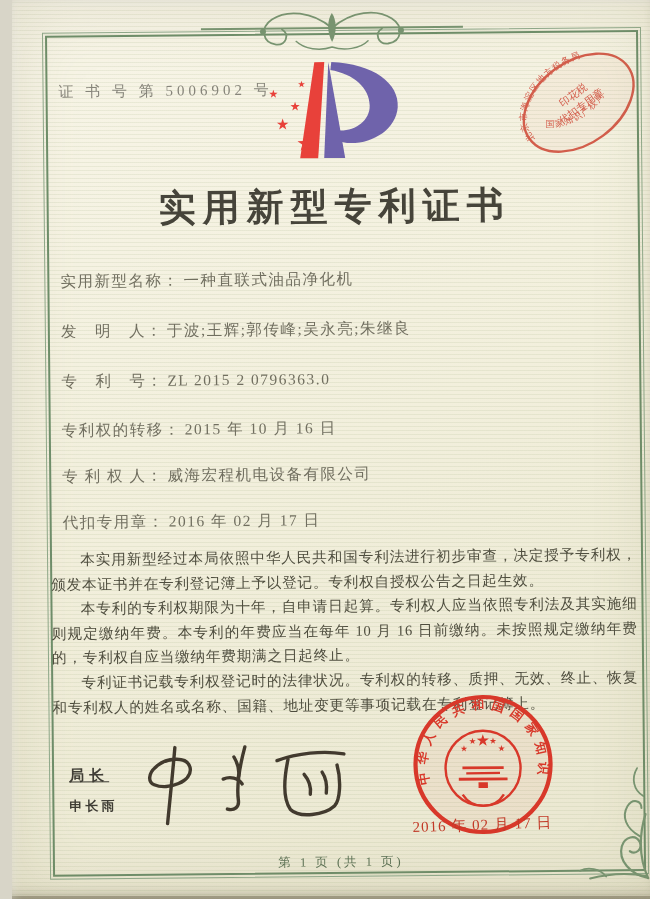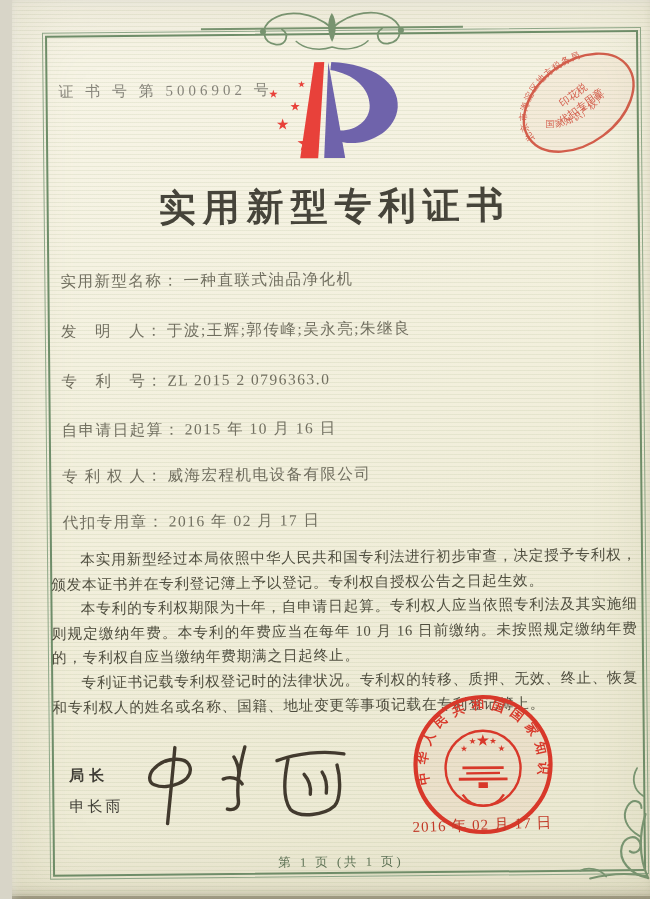--- a/index.html
+++ b/index.html
@@ -22,22 +22,22 @@
   .cert-no{position:absolute;left:50px;top:80px;font-size:15px;letter-spacing:4px;color:#86847a;}
   .logo{position:absolute;left:243px;top:56px;width:158px;height:118px;}
   .logo text{font-family:"DejaVu Sans",sans-serif;fill:#e8413a;}
   .title{position:absolute;left:0;right:0;top:182px;text-align:center;font-size:37px;font-weight:600;
     letter-spacing:7px;color:#46443a;}
   .field{position:absolute;left:50px;font-size:15.5px;color:#716f60;letter-spacing:1.5px;white-space:nowrap;}
   .f0{top:269px}.f1{top:319px}.f2{top:369px}.f3{top:418px}.f4{top:464px}.f5{top:510px}
   .field .val{margin-left:4px;}
   .body-text{position:absolute;left:38px;top:545px;width:586px;}
   .body-text p{font-size:14.6px;line-height:24.6px;letter-spacing:0.8px;color:#4f4e3f;text-indent:2em;text-align:justify;}
-  .sig-title{position:absolute;left:54px;top:764px;font-size:15px;font-weight:600;letter-spacing:5px;color:#403e36;}
-  .sig-name{position:absolute;left:54px;top:795px;font-size:15px;font-weight:400;letter-spacing:3px;color:#403e36;}
+  .sig-title{position:absolute;left:54px;top:764px;font-size:15px;font-weight:600;letter-spacing:5px;color:#403e36;text-decoration:underline;}
+  .sig-name{position:absolute;left:54px;top:795px;font-size:13px;font-weight:700;letter-spacing:3px;color:#403e36;}
   .sig-svg{position:absolute;left:122px;top:736px;width:228px;height:96px;}
   .seal-svg{position:absolute;left:393px;top:689px;width:150px;height:150px;}
   .seal-svg text{font-weight:bold;}
   .seal-date{position:absolute;left:397px;top:817px;font-size:15px;color:#c23a28;letter-spacing:1px;
     transform:rotate(-1.5deg);white-space:nowrap;}
   .stamp-svg{position:absolute;left:503px;top:38px;width:134px;height:134px;opacity:0.88;}
   .footer{position:absolute;left:0;right:0;top:854px;text-align:center;font-size:12.5px;letter-spacing:3px;color:#5c7155;}
   .flourish-top{position:absolute;left:193px;top:1px;width:262px;height:56px;}
   .flourish-br{position:absolute;right:14px;bottom:16px;width:76px;height:116px;}
   .orn{stroke:#789572;fill:none;stroke-linecap:round;}
@@ -99,21 +99,21 @@
     <div class="field f0">
       <span>实用新型名称：</span><span class="val">一种直联式油品净化机</span>
     </div>
     <div class="field f1">
       <span>发　明　人：</span><span class="val">于波;王辉;郭传峰;吴永亮;朱继良</span>
     </div>
     <div class="field f2">
       <span>专　利　号：</span><span class="val">ZL 2015 2 0796363.0</span>
     </div>
     <div class="field f3">
-      <span>自申请日起算：</span><span class="val">2015 年 10 月 16 日</span>
+      <span>专利权的转移：</span><span class="val">2015 年 10 月 16 日</span>
     </div>
     <div class="field f4">
       <span>专 利 权 人：</span><span class="val">威海宏程机电设备有限公司</span>
     </div>
     <div class="field f5">
       <span>代扣专用章：</span><span class="val">2016 年 02 月 17 日</span>
     </div>
 
     <div class="body-text">
       <p>本实用新型经过本局依照中华人民共和国专利法进行初步审查，决定授予专利权，颁发本证书并在专利登记簿上予以登记。专利权自授权公告之日起生效。</p>

